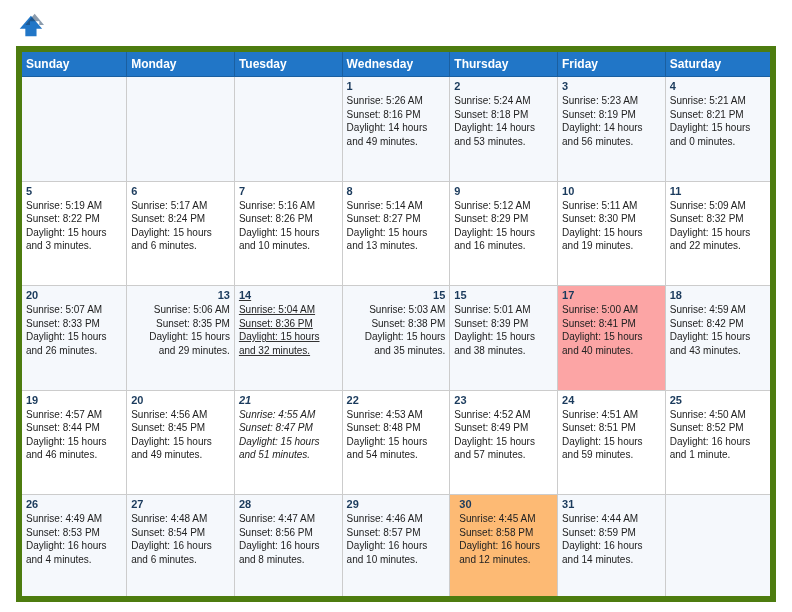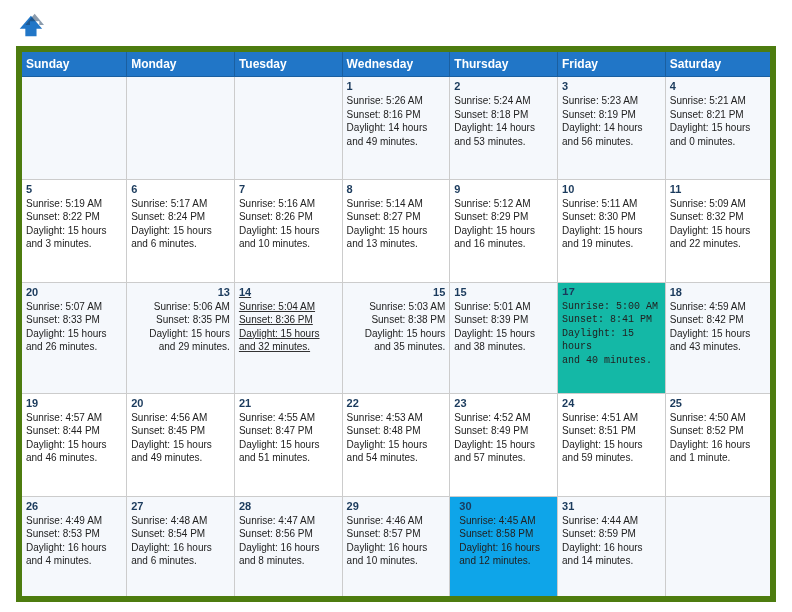--- a/index.html
+++ b/index.html
@@ -201,39 +201,39 @@
             <div class="cell-text">Sunrise: 5:04 AM<br>Sunset: 8:36 PM<br>Daylight: 15 hours<br>and 32 minutes.</div>
           </td>
           <td style="background: rgb(245, 248, 252); text-align: right;">
             <span class="day-num">15</span>
             <div class="cell-text">Sunrise: 5:03 AM<br>Sunset: 8:38 PM<br>Daylight: 15 hours<br>and 35 minutes.</div>
           </td>
           <td style="background: rgb(245, 248, 252);">
             <span class="day-num">15</span>
             <div class="cell-text">Sunrise: 5:01 AM<br>Sunset: 8:39 PM<br>Daylight: 15 hours<br>and 38 minutes.</div>
           </td>
-          <td style="background: #14b8a6; font-family: Liberation Mono, monospace;">
+          <td style="background: #fca5a5;">
             <span class="day-num">17</span>
             <div class="cell-text">Sunrise: 5:00 AM<br>Sunset: 8:41 PM<br>Daylight: 15 hours<br>and 40 minutes.</div>
           </td>
           <td style="background: rgb(245, 248, 252);">
             <span class="day-num">18</span>
             <div class="cell-text">Sunrise: 4:59 AM<br>Sunset: 8:42 PM<br>Daylight: 15 hours<br>and 43 minutes.</div>
           </td>
         </tr>
         <tr>
           <td style="background: rgb(255, 255, 255);">
             <span class="day-num">19</span>
             <div class="cell-text">Sunrise: 4:57 AM<br>Sunset: 8:44 PM<br>Daylight: 15 hours<br>and 46 minutes.</div>
           </td>
           <td style="background: rgb(255, 255, 255); margin-left: 30px;">
             <span class="day-num">20</span>
             <div class="cell-text">Sunrise: 4:56 AM<br>Sunset: 8:45 PM<br>Daylight: 15 hours<br>and 49 minutes.</div>
           </td>
-          <td style="background: rgb(255, 255, 255);">
+          <td style="background: rgb(255, 255, 255); font-style: italic;">
             <span class="day-num">21</span>
             <div class="cell-text">Sunrise: 4:55 AM<br>Sunset: 8:47 PM<br>Daylight: 15 hours<br>and 51 minutes.</div>
           </td>
           <td style="background: rgb(255, 255, 255);">
             <span class="day-num">22</span>
             <div class="cell-text">Sunrise: 4:53 AM<br>Sunset: 8:48 PM<br>Daylight: 15 hours<br>and 54 minutes.</div>
           </td>
           <td style="background: rgb(255, 255, 255);">
             <span class="day-num">23</span>
             <div class="cell-text">Sunrise: 4:52 AM<br>Sunset: 8:49 PM<br>Daylight: 15 hours<br>and 57 minutes.</div>
@@ -257,21 +257,21 @@
             <div class="cell-text">Sunrise: 4:48 AM<br>Sunset: 8:54 PM<br>Daylight: 16 hours<br>and 6 minutes.</div>
           </td>
           <td style="background: rgb(245, 248, 252);">
             <span class="day-num">28</span>
             <div class="cell-text">Sunrise: 4:47 AM<br>Sunset: 8:56 PM<br>Daylight: 16 hours<br>and 8 minutes.</div>
           </td>
           <td style="background: rgb(245, 248, 252);">
             <span class="day-num">29</span>
             <div class="cell-text">Sunrise: 4:46 AM<br>Sunset: 8:57 PM<br>Daylight: 16 hours<br>and 10 minutes.</div>
           </td>
-          <td style="background: #0ea5e9; padding-left: 9px;">
+          <td style="background: #fdba74; padding-left: 9px;">
             <span class="day-num">30</span>
             <div class="cell-text">Sunrise: 4:45 AM<br>Sunset: 8:58 PM<br>Daylight: 16 hours<br>and 12 minutes.</div>
           </td>
           <td style="background: rgb(245, 248, 252);">
             <span class="day-num">31</span>
             <div class="cell-text">Sunrise: 4:44 AM<br>Sunset: 8:59 PM<br>Daylight: 16 hours<br>and 14 minutes.</div>
           </td>
           <td class="empty-cell" style="background: rgb(245, 248, 252);"></td>
         </tr>
       </tbody>

